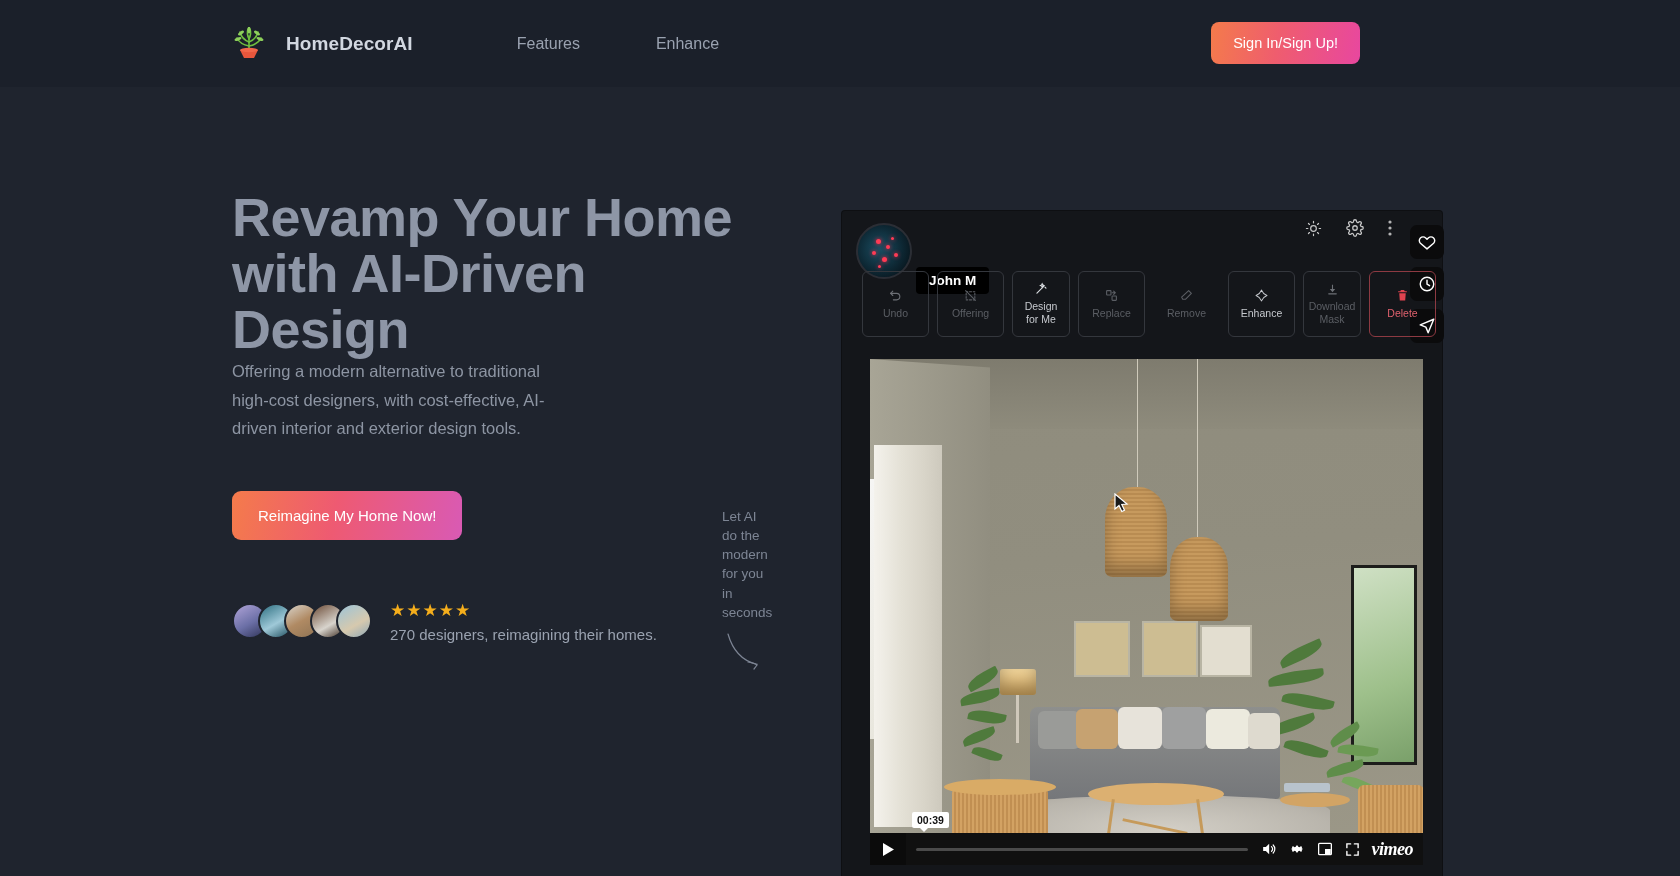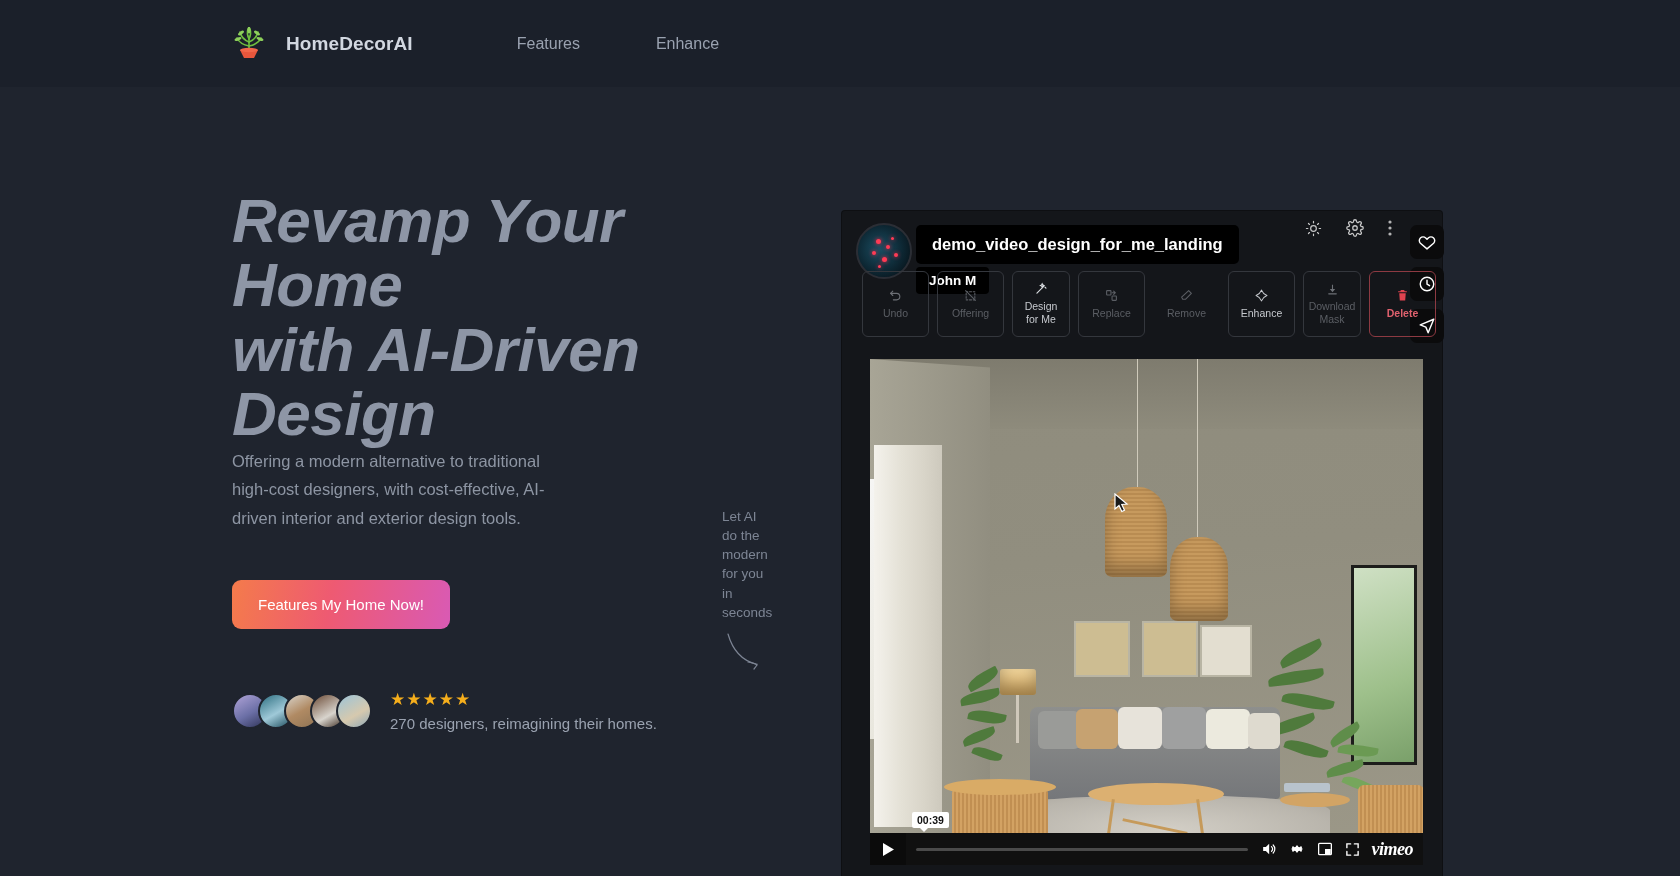--- a/index.html
+++ b/index.html
@@ -29,22 +29,22 @@
     border:none; border-radius:8px;
     color:#fff; font-size:14.5px; font-weight:500;
     padding:13px 22px; cursor:pointer;
     font-family:"Liberation Sans", sans-serif;
   }
 
   
   .hero{ display:flex; padding:22px 0 0 232px; position:relative; }
   .hero-left{ width:560px; padding-top:80px; }
   h1.headline{
-    font-size:62px; line-height:1.04; font-weight:700;
-    color:#8e96a6; letter-spacing:-.5px; white-space:pre-line;font-style:italic;
+    font-size:54px; line-height:1.04; font-weight:700;
+    color:#8e96a6; letter-spacing:-.5px; white-space:pre-line;
   }
   .subcopy{
     font-size:16.5px; line-height:1.72;
     color:#8d95a3; width:345px;
   }
   .cta-btn{
     margin-top:48px;
     background:linear-gradient(100deg,#f47b4b 0%,#ee5a72 45%,#d95ab4 100%);
     border:none; border-radius:9px; color:#fff;
     font-size:15px; font-weight:500; padding:16px 26px; cursor:pointer;
@@ -115,21 +115,21 @@
     width:67px; min-height:66px;
     border:1px solid #34373d; border-radius:6px;
     display:flex; flex-direction:column; align-items:center; justify-content:center;
     gap:4px; padding:7px 3px; cursor:pointer;
     background:transparent;
   }
   .tool .tl{ font-size:10.5px; line-height:1.2; text-align:center; color:#6d7076; }
   .tool.dim .tl{ color:#5b5e64; }
   .tool.active .tl{ color:#c6c9ce; }
   .tool.wide{ width:58px; }
-  .tool.danger{ border-color:#8d3a42;font-weight:bold; }
+  .tool.danger{ border-color:#8d3a42; }
   .tool.danger .tl{ color:#e0616e; }
   .tool-ico{ height:14px; display:flex; align-items:center; }
 
   .video-frame{
     position:absolute; left:22px; top:142px;
     width:553px; height:500px; overflow:hidden;
     background:#8d8a7c;
   }
 
   
@@ -210,30 +210,31 @@
       </svg>
     </span>
     <span class="brand-name">HomeDecorAI</span>
   </div>
 
   <nav class="nav">
     <a href="#">Features</a>
     <a href="#">Enhance</a>
   </nav>
 
+  <button class="signin-btn">Sign In/Sign Up!</button>
 </header>
 
 <section class="hero">
 
   <div class="hero-left">
     <h1 class="headline">Revamp Your Home
 with AI-Driven
 Design</h1>
     <p class="subcopy">Offering a modern alternative to traditional high-cost designers, with cost-effective, AI-driven interior and exterior design tools.</p>
-    <button class="cta-btn">Features My Home Now!</button>
+    <button class="cta-btn">Reimagine My Home Now!</button>
 
     <div class="social">
       <div class="avatars">
         <span class="av" style="background:linear-gradient(150deg,#b0a4d8,#6b6fa6 55%,#2e3356)"></span>
         <span class="av" style="background:linear-gradient(150deg,#2c6e80,#9fc9d8 55%,#1b4a5a)"></span>
         <span class="av" style="background:linear-gradient(150deg,#d9d4cb,#b08a63 50%,#8e7354)"></span>
         <span class="av" style="background:linear-gradient(150deg,#6b4a35,#d8d4cd 60%,#3b2b20)"></span>
         <span class="av" style="background:linear-gradient(150deg,#9cc4d8,#d6c9ae 60%,#8fa9b8)"></span>
       </div>
       <div>
@@ -260,21 +261,20 @@
       <div class="brain-avatar">
         <span class="cell" style="left:18px;top:14px;width:5px;height:5px"></span>
         <span class="cell" style="left:28px;top:20px;width:4px;height:4px"></span>
         <span class="cell" style="left:14px;top:26px;width:4px;height:4px"></span>
         <span class="cell" style="left:24px;top:32px;width:5px;height:5px"></span>
         <span class="cell" style="left:33px;top:12px;width:3px;height:3px"></span>
         <span class="cell" style="left:36px;top:28px;width:4px;height:4px"></span>
         <span class="cell" style="left:20px;top:40px;width:3px;height:3px"></span>
       </div>
 
-      <div class="file-chip">demo_video_design_for_me_landing</div>
       <div class="user-chip">John M</div>
 
       <div class="top-icons">
         <span>
           <svg width="17" height="17" viewBox="0 0 24 24" fill="none" stroke="#e6e6e6" stroke-width="1.7" stroke-linecap="round">
             <circle cx="12" cy="12" r="4"></circle>
             <path d="M12 2v2M12 20v2M2 12h2M20 12h2M4.9 4.9l1.4 1.4M17.7 17.7l1.4 1.4M19.1 4.9l-1.4 1.4M6.3 17.7l-1.4 1.4"></path>
           </svg>
         </span>
         <span>

